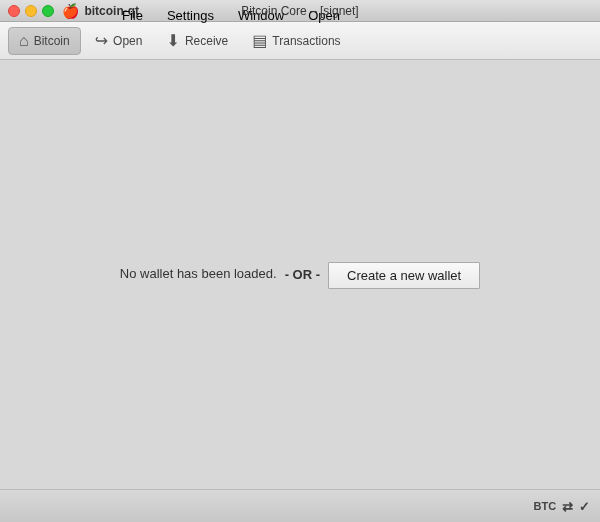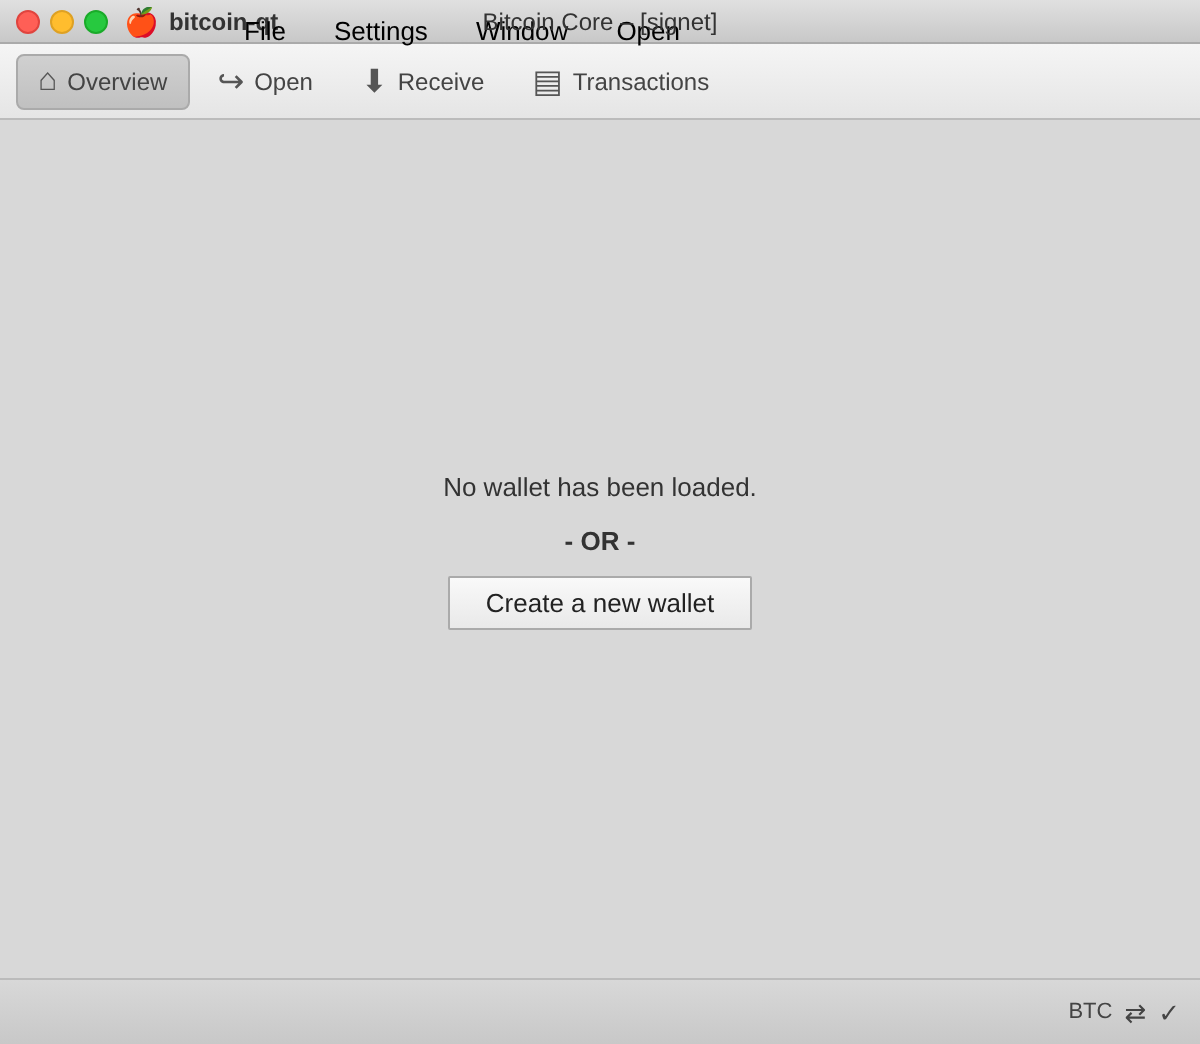--- a/index.html
+++ b/index.html
@@ -110,21 +110,21 @@
       flex: 1;
       background: #d8d8d8;
       display: flex;
       align-items: center;
       justify-content: center;
       height: calc(522px - 22px - 38px - 28px);
     }
 
     .wallet-message {
       display: flex;
-      flex-direction: column;
+      flex-direction: row;
       align-items: center;
       text-align: center;
       gap: 8px;
     }
 
     .wallet-message-text {
       font-size: 13px;
       color: #333;
       line-height: 1.6;
     }
@@ -151,20 +151,21 @@
       height: 28px;
       background: linear-gradient(to bottom, #d8d8d8, #c8c8c8);
       border-top: 1px solid #bbb;
       display: flex;
       align-items: center;
       justify-content: flex-end;
       padding: 16px 10px;
       font-size: 11px;
       color: #444;
       gap: 6px;
+      font-weight: bold;
     }
 
     
     .apple-icon {
       font-size: 14px;
     }
 
     .window {
       display: flex;
       flex-direction: column;
@@ -191,21 +192,21 @@
       <span class="menu-item">Settings</span>
       <span class="menu-item">Window</span>
       <span class="menu-item">Open</span>
     </div>
     <div class="title-bar-title">Bitcoin Core – [signet]</div>
   </div>
 
   <div class="toolbar">
     <button class="toolbar-btn active">
       <span class="toolbar-icon">⌂</span>
-      <span>Overview</span>
+      <span>Bitcoin</span>
     </button>
     <button class="toolbar-btn">
       <span class="toolbar-icon">↪</span>
       <span>Open</span>
     </button>
     <button class="toolbar-btn">
       <span class="toolbar-icon">⬇</span>
       <span>Receive</span>
     </button>
     <button class="toolbar-btn">

